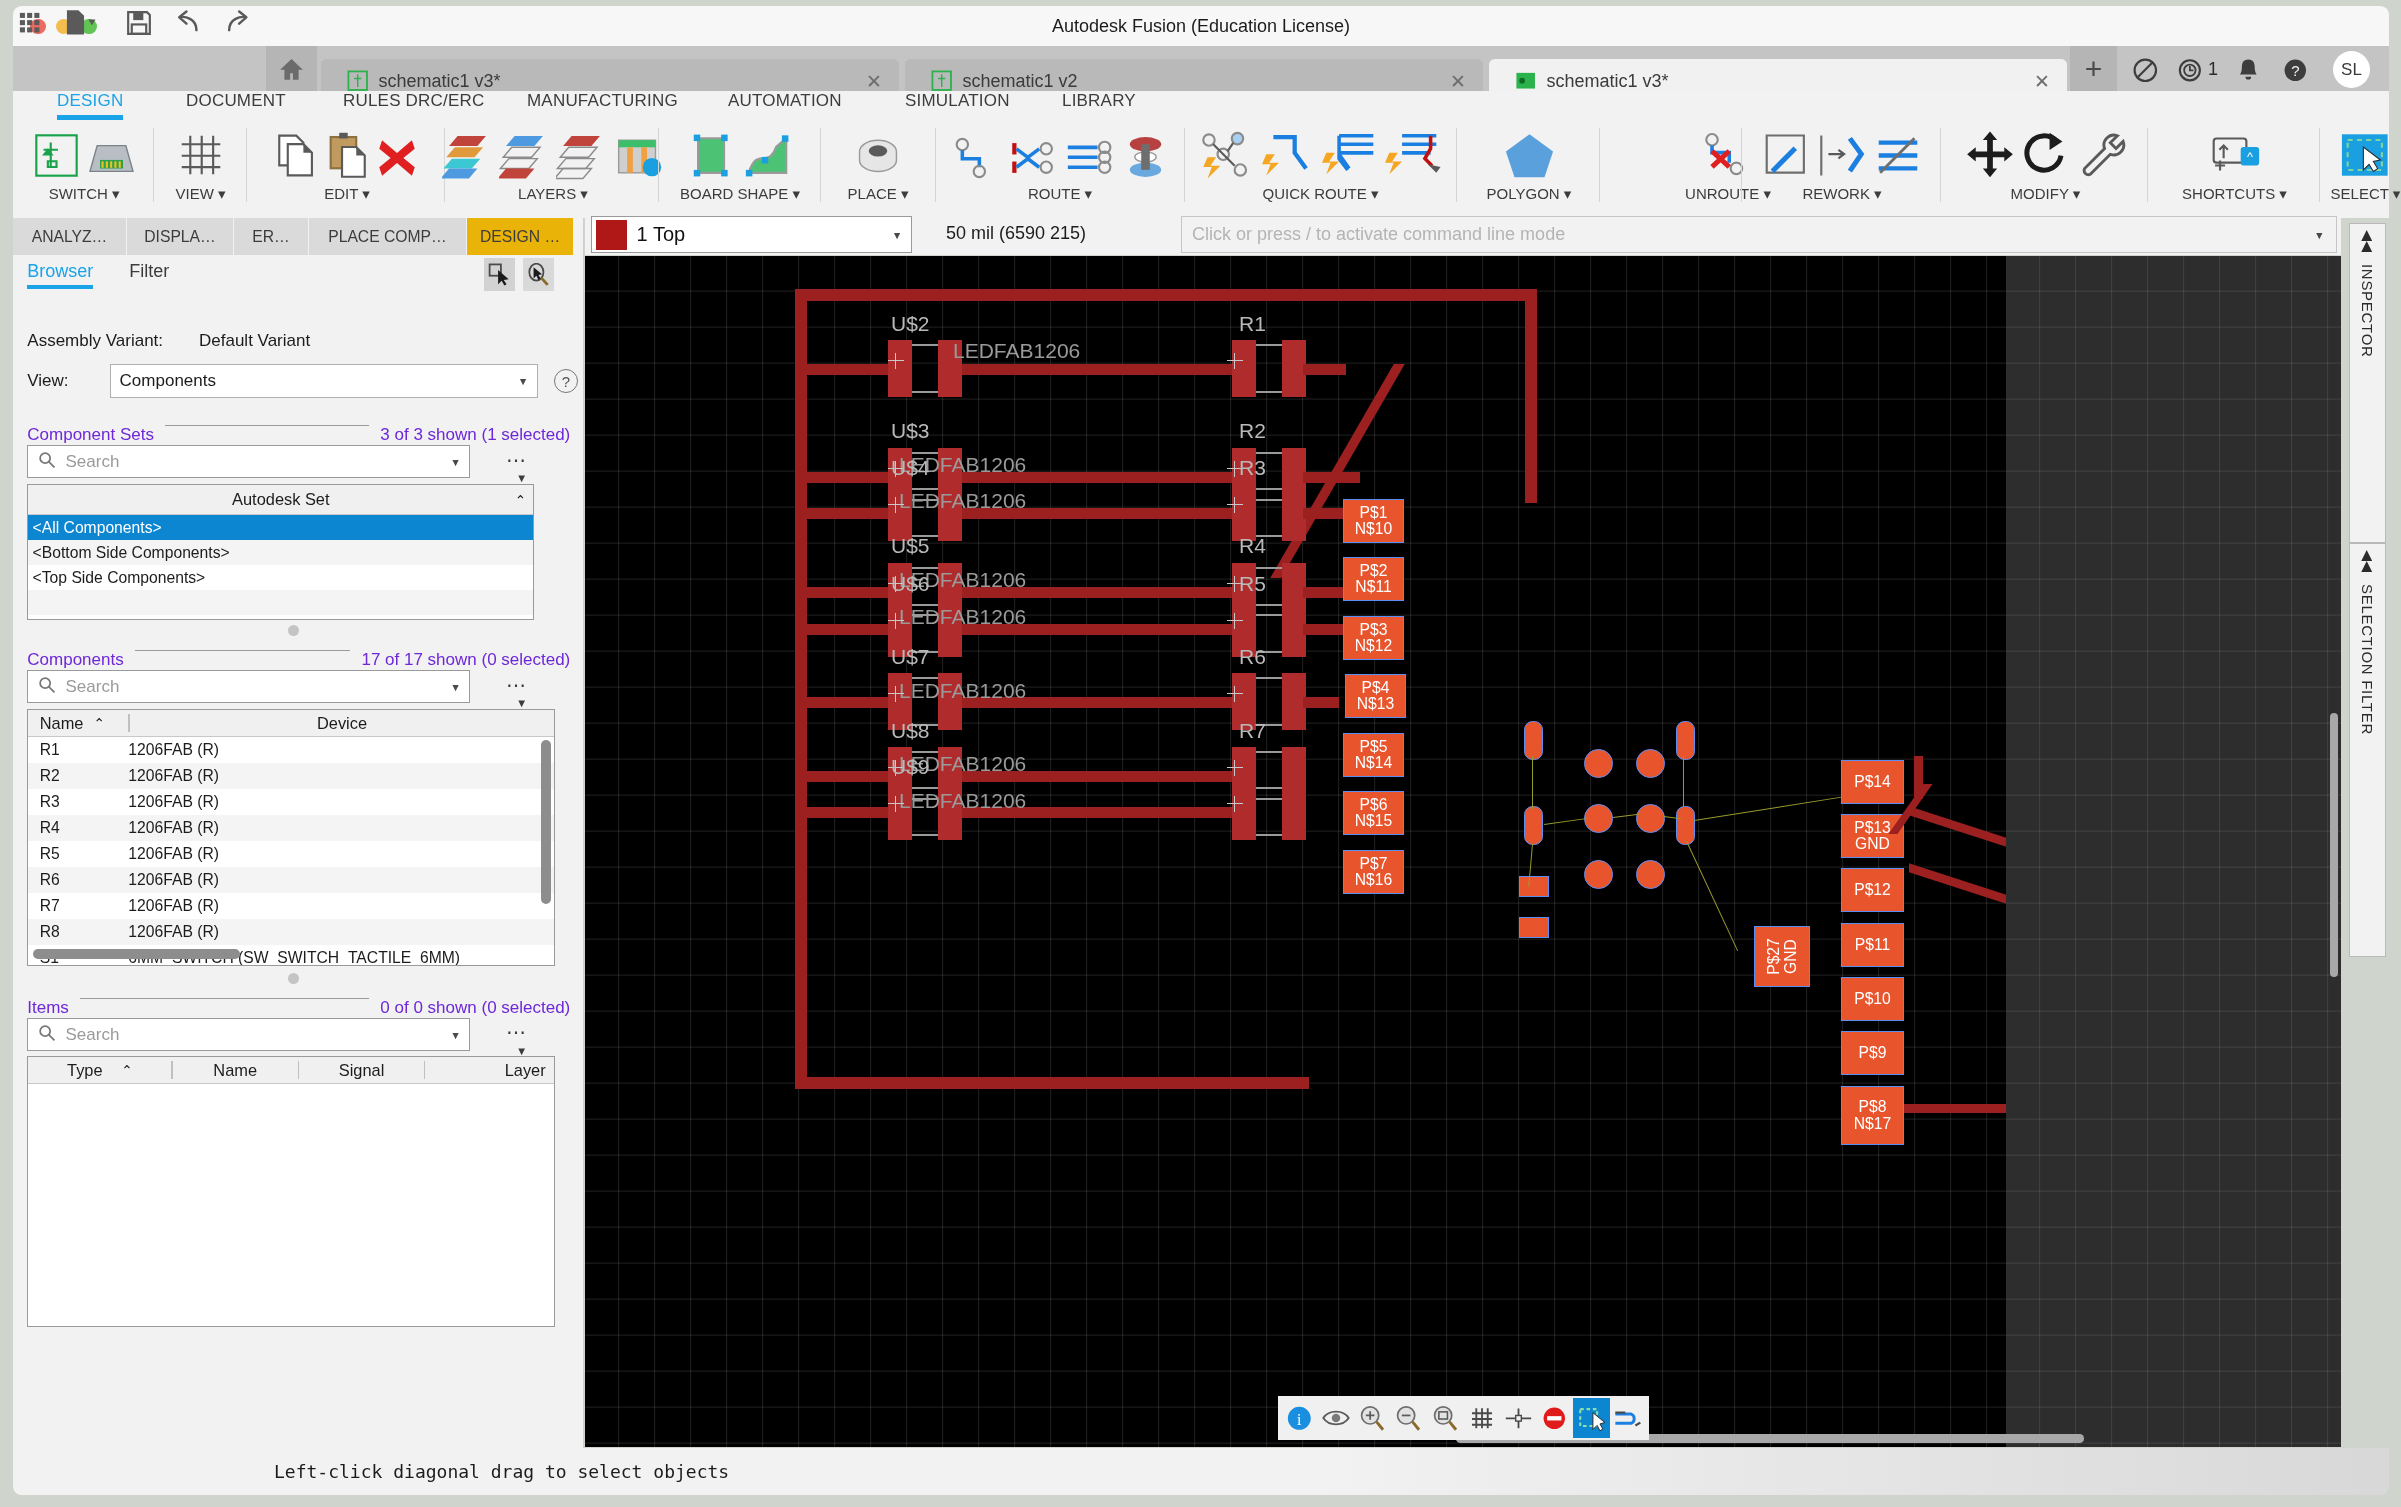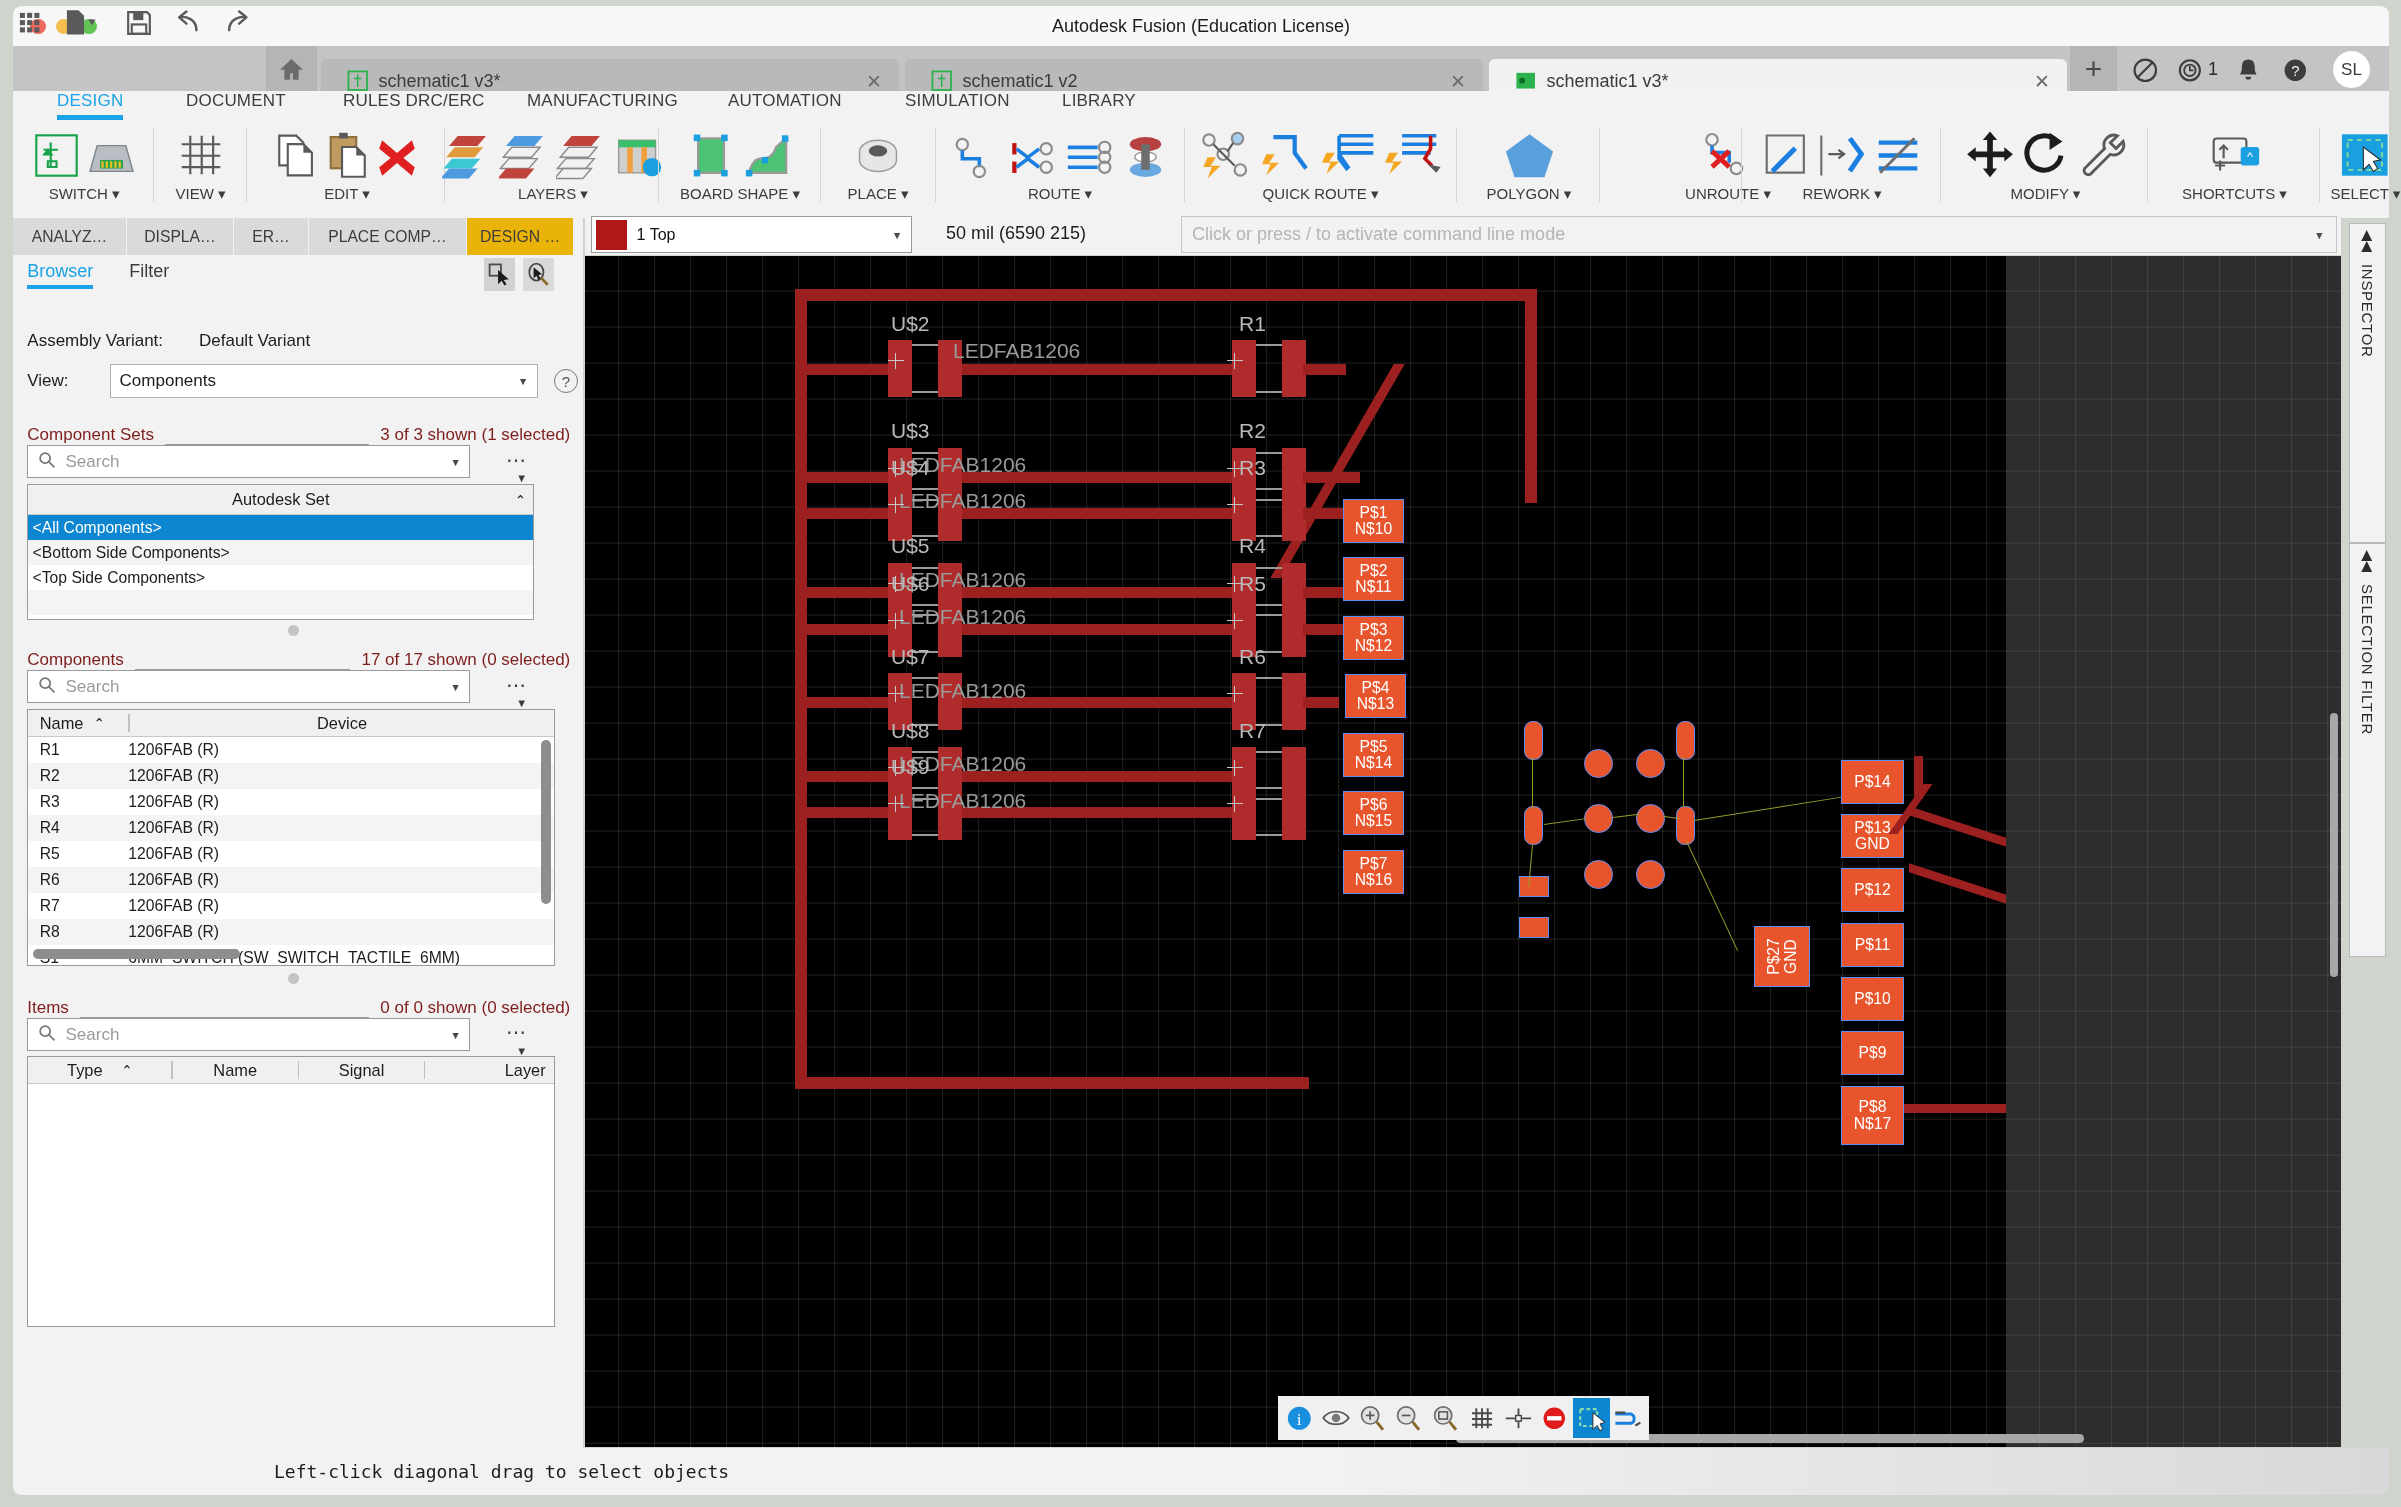--- a/index.html
+++ b/index.html
@@ -76,22 +76,22 @@
     background:#d2d2d2; display:flex; align-items:center; justify-content:center; }
 
   .lrow { position:absolute; font-size:17px; color:#1c1c1c; }
   .field { position:absolute; background:#fff; border:1.4px solid #b0b0b0;
     display:flex; align-items:center; font-size:17px; color:#1c1c1c; }
   .caret { position:absolute; right:8.6px; font-size:10.7px; color:#4a4a4a; }
   .helpq { position:absolute; width:24px;height:24px; border:1.4px solid #777;
     border-radius:50%; font-size:15px; color:#555; display:flex;
     align-items:center; justify-content:center; }
 
-  .sechead { position:absolute; display:flex; align-items:flex-end;
-     font-size:17px; color:#7f1d1d; width:543px; }
+  .sechead { position:absolute; display:flex; align-items:flex-start;
+     font-size:17px; color:#6d28d9; width:543px; }
   .sechead .hl { flex:1; height:1.4px; background:#9a9a9a; margin:0 11.4px; }
   .searchbox { position:absolute; height:33px; background:#fff;
      border:1.4px solid #9a9a9a; display:flex; align-items:center; }
   .searchbox .ph { font-size:17px; color:#9a9a9a; margin-left:8.6px; }
   .dots { position:absolute; font-size:20px; color:#3c3c3c; letter-spacing:1.4px;}
   .dotcaret{ position:absolute; font-size:11.4px; color:#3c3c3c; }
 
   .listbox { position:absolute; background:#fff; border:1.4px solid #9a9a9a; }
   .lhdr { height:30px; background:#f0f0f0; border-bottom:0.7px solid #c8c8c8;
      display:flex; align-items:center; font-size:16.4px; color:#1c1c1c;
@@ -111,21 +111,21 @@
   .vscroll { position:absolute; width:10px; background:#8d8d8d; border-radius:5px;}
   .gripdot { position:absolute; width:11.4px; height:11.4px; border-radius:50%;
     background:#c4c4c4; }
 
   
   .cmdrow { position:absolute; left:585px; top:218px; width:1756px; height:37px;
     background:#f2f2f2; }
   .layersel { position:absolute; left:591px; top:216px; width:321px; height:37px;
     background:#fff; border:1.4px solid #9a9a9a; display:flex; align-items:center; }
   .layerswatch { width:31px; height:30px; background:#b01717; margin-left:3.6px;}
-  .layerlbl { font-size:16px; color:#111; margin-left:10px; }
+  .layerlbl { font-size:20px; color:#111; margin-left:10px; }
   .coordlbl { position:absolute; left:946px; top:223px; font-size:18px;
     color:#1c1c1c; }
   .cmdline { position:absolute; left:1181px; top:216px; width:1156px; height:37px;
     background:#f2f2f2; border:1.4px solid #c6c6c6; display:flex; align-items:center;}
   .cmdline .ph { font-size:18px; color:#b4b4b4; margin-left:10px; }
 
   .canvaswrap { position:absolute; left:585px; top:256px; width:1756px;
      height:1191px; background:#2d2d2d; overflow:hidden; }
   .board { position:absolute; left:0; top:0; width:1421px; height:1191px;
      background:#000; }

